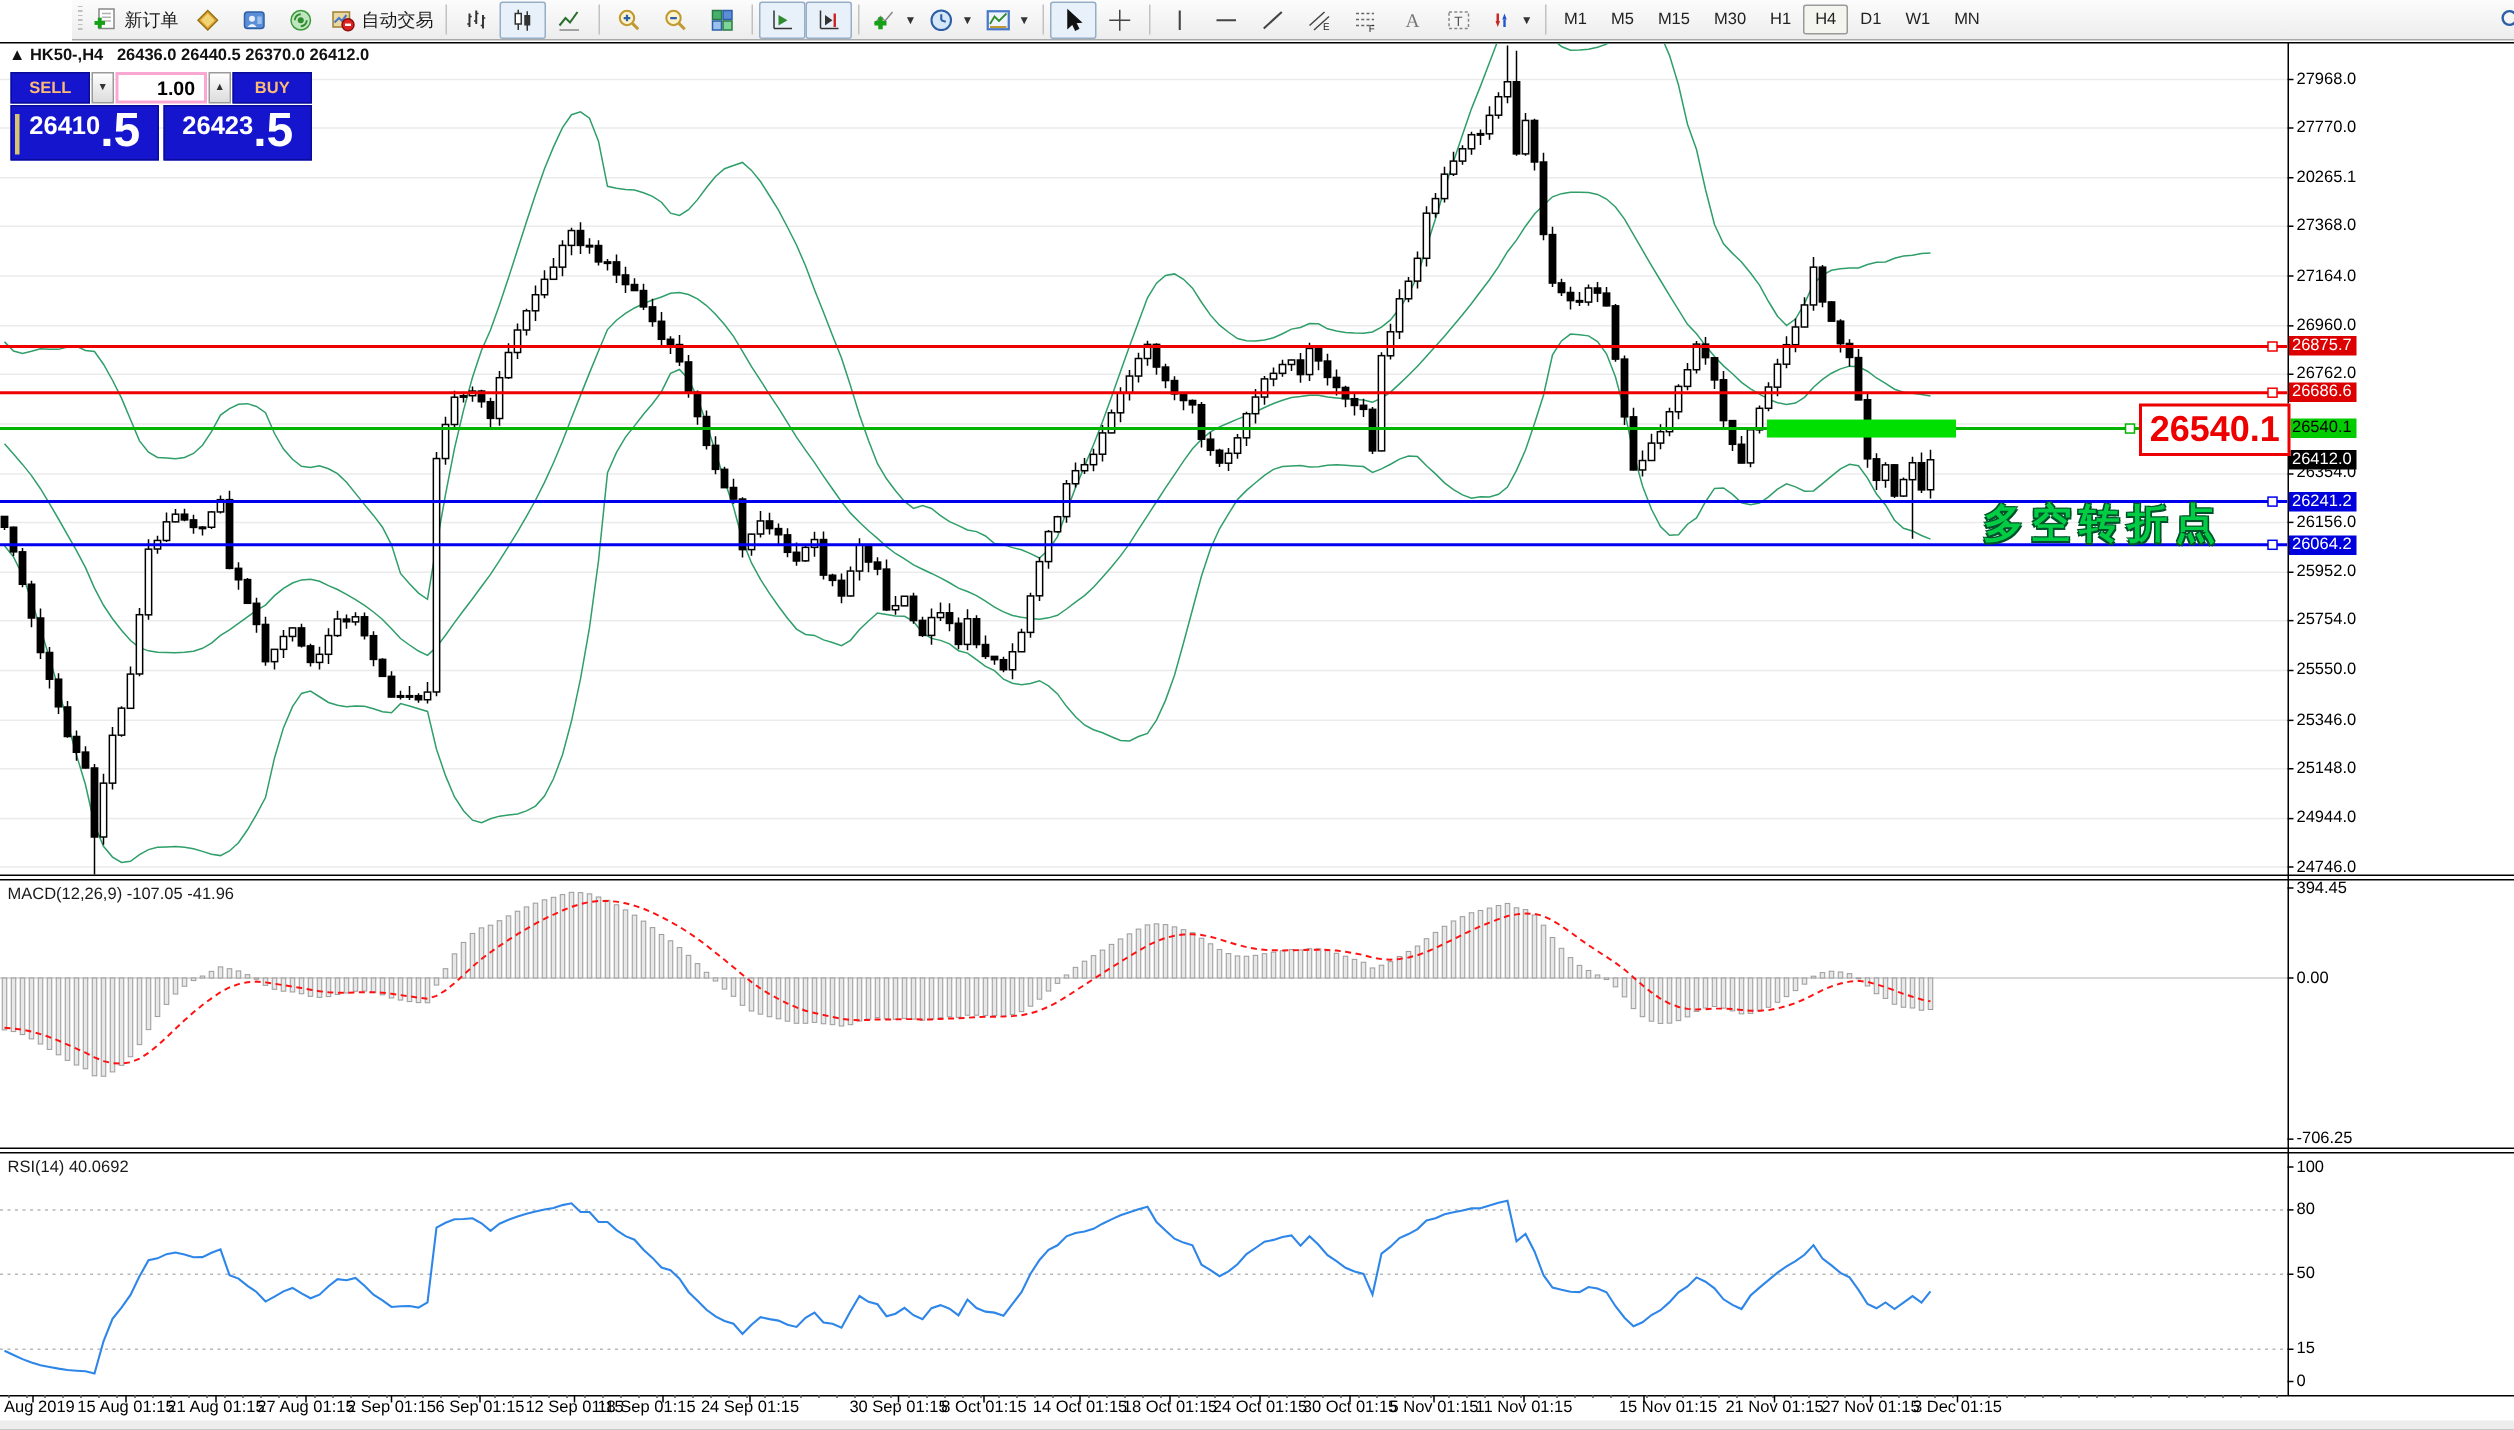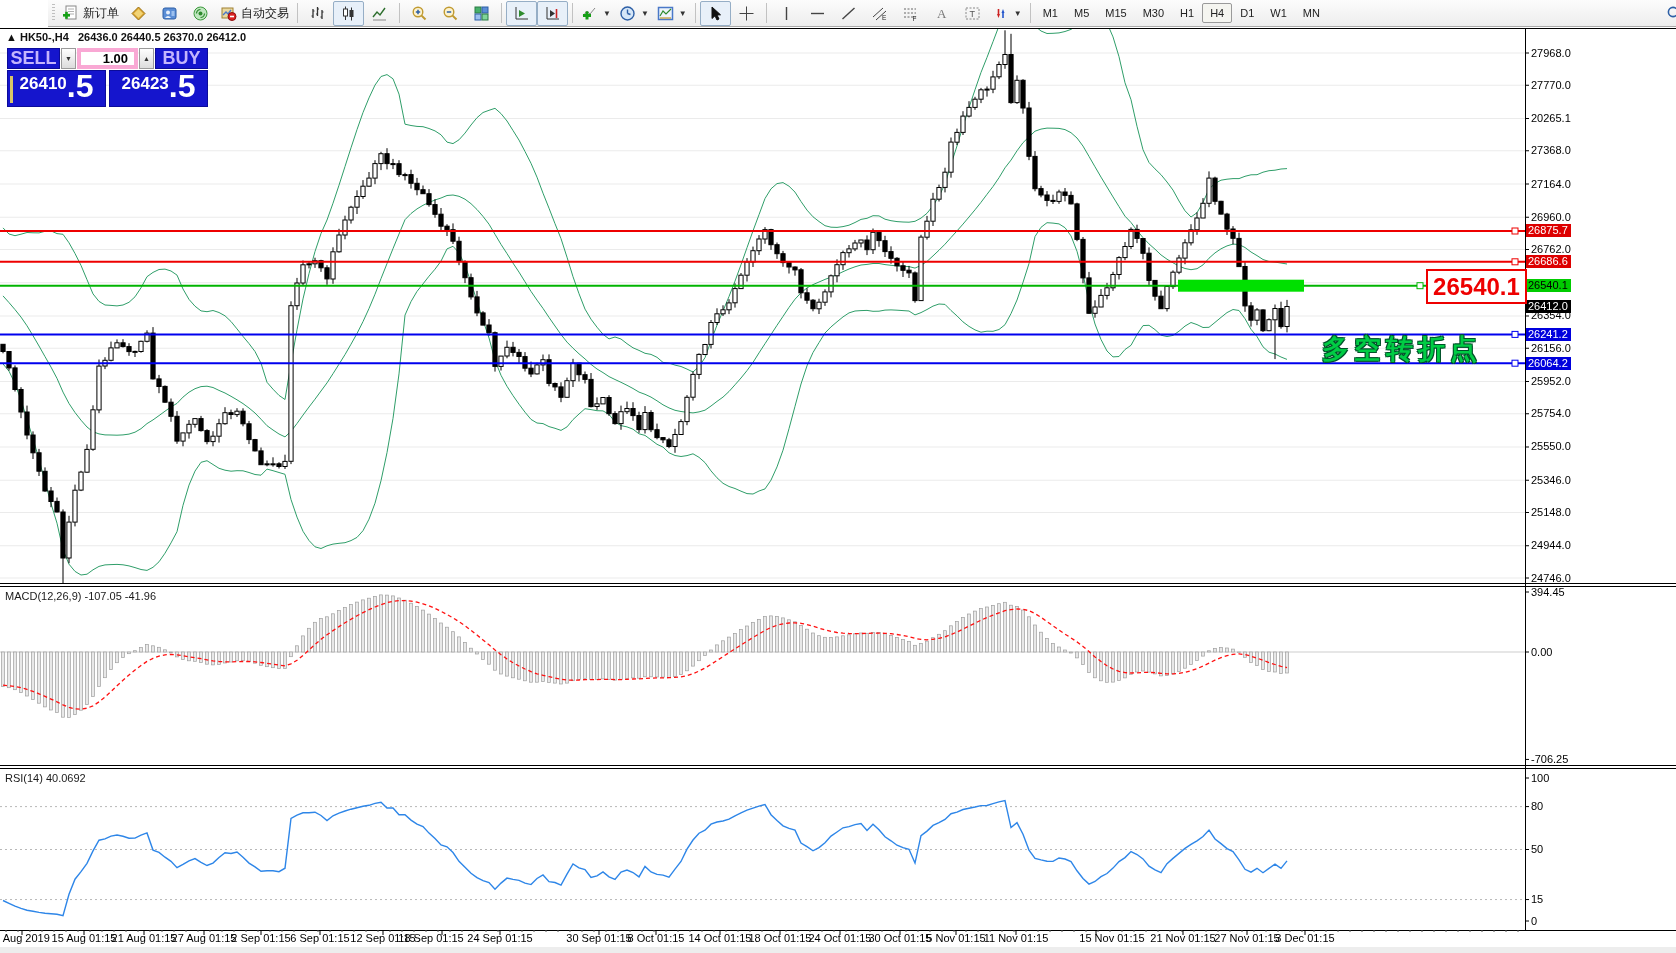--- a/index.html
+++ b/index.html
@@ -23,25 +23,25 @@
   .toolbar-spacer{flex:1;}
   
   .chartwin{position:absolute;left:0;top:28px;width:1676px;height:925px;background:#fff;}
   svg.canvas{position:absolute;left:0;top:0;}
   .symbol-info{position:absolute;left:6px;top:3px;font-size:11px;color:#111;
                font-weight:bold;letter-spacing:0;z-index:5;}
   .symbol-info .ohlc{font-weight:bold;margin-left:6px;}
   
   .trade-panel{position:absolute;left:7px;top:20px;width:201px;z-index:6;font-weight:bold;}
   .tp-row1{display:flex;height:21px;gap:1px;}
-  .btn-sell,.btn-buy{width:51px;background:#1515cd;color:#c4b5fd;font-size:18px;
+  .btn-sell,.btn-buy{width:51px;background:#1515cd;color:#fdba74;font-size:11px;
         display:flex;align-items:center;justify-content:center;border:1px solid #0b0b9a;}
   .vol-dd,.vol-up{width:15px;background:linear-gradient(#fefefe,#dcdcdc);border:1px solid #9a9a9a;
         display:flex;align-items:center;justify-content:center;font-size:7px;color:#333;box-sizing:border-box;}
-  .vol-box{flex:1;background:#fff;border:4px solid #f9a8d4;color:#000;font-size:13px;
+  .vol-box{flex:1;background:#fff;border:2px solid #f9a8d4;color:#000;font-size:13px;
         display:flex;align-items:center;justify-content:flex-end;padding-right:6px;box-sizing:border-box;}
   .tp-row2{display:flex;height:37px;gap:3px;margin-top:1px;}
   .price-box{flex:1;background:#1515cd;color:#fff;display:flex;
         justify-content:center;padding-bottom:1px;position:relative;border:1px solid #0b0b9a;}
   .price-box .main{font-size:17px;line-height:26px;}
   .price-box .big{font-size:32px;line-height:30px;}
   .vol-bar{position:absolute;left:2px;top:5px;width:3px;height:27px;background:#d9c569;}
   
   .axlabel{position:absolute;font-size:11px;color:#000;height:13px;line-height:13px;z-index:3;}
   .pricetag{position:absolute;left:1528px;font-size:11px;height:13px;line-height:13px;

